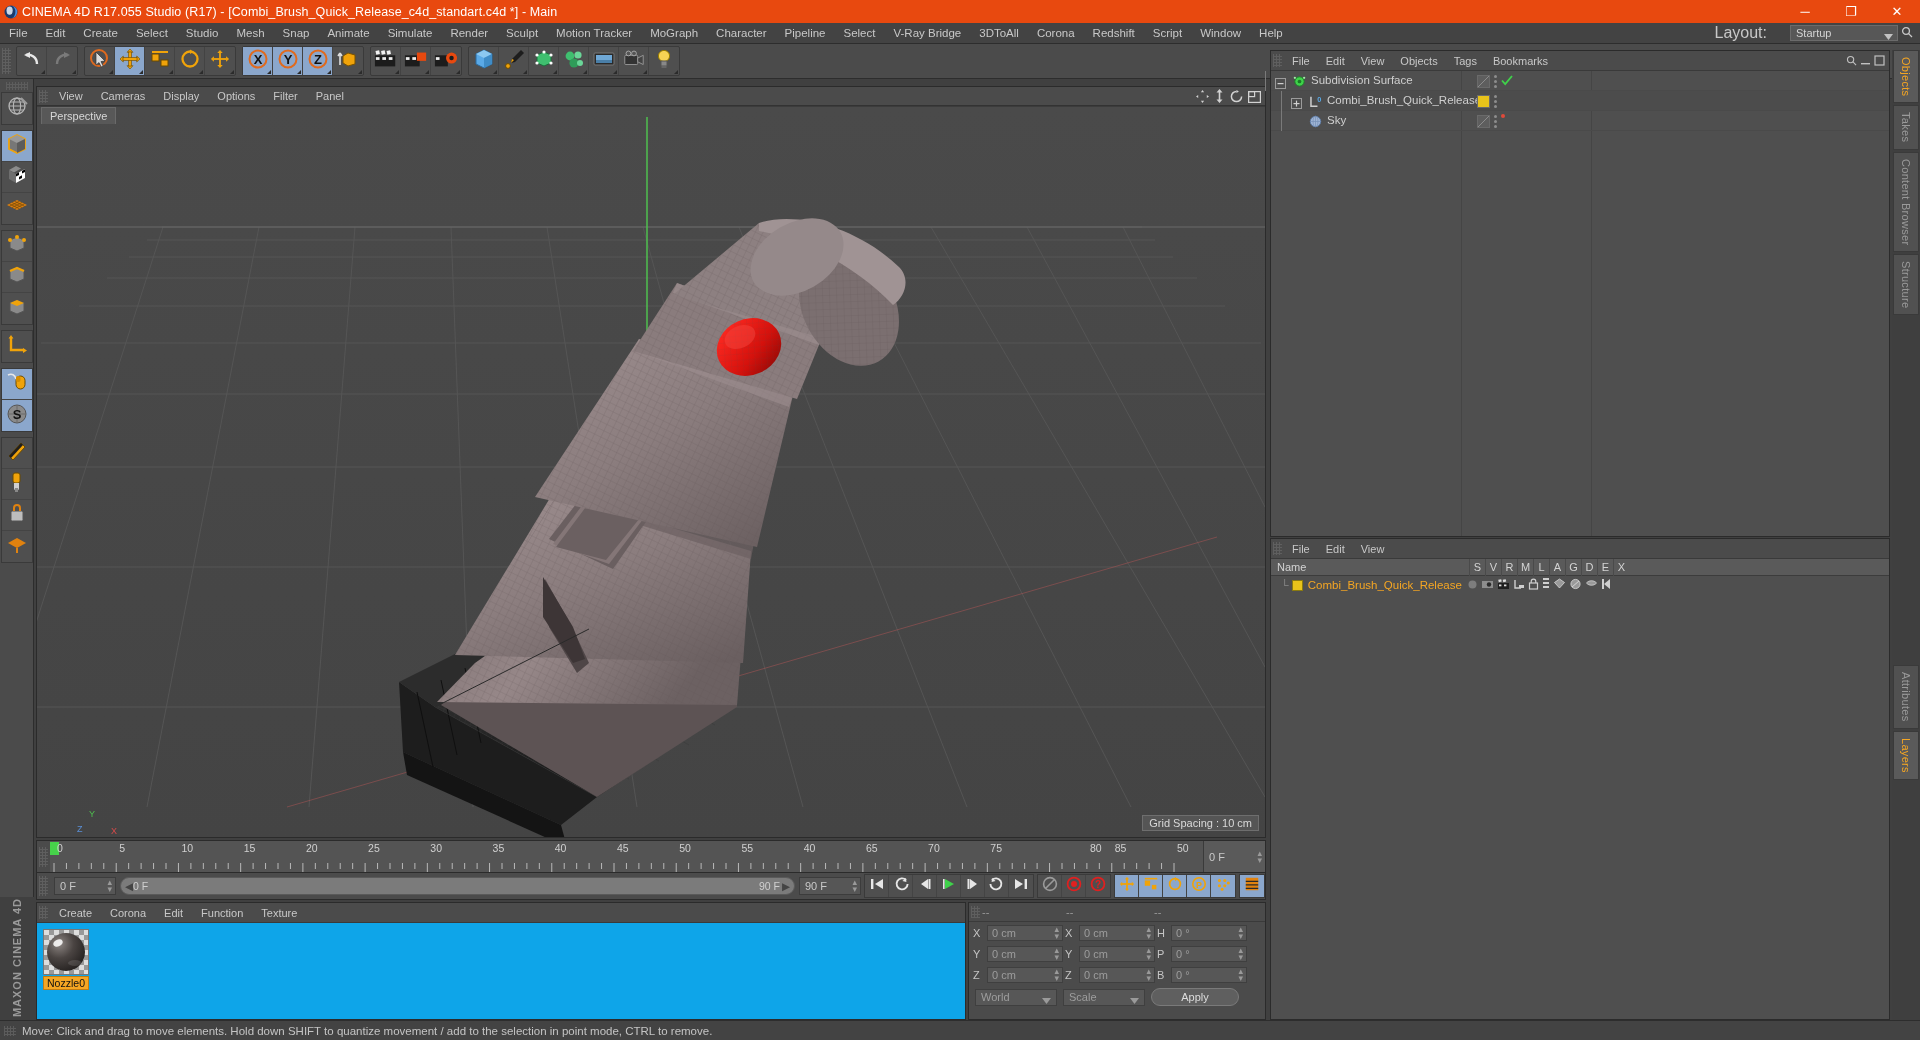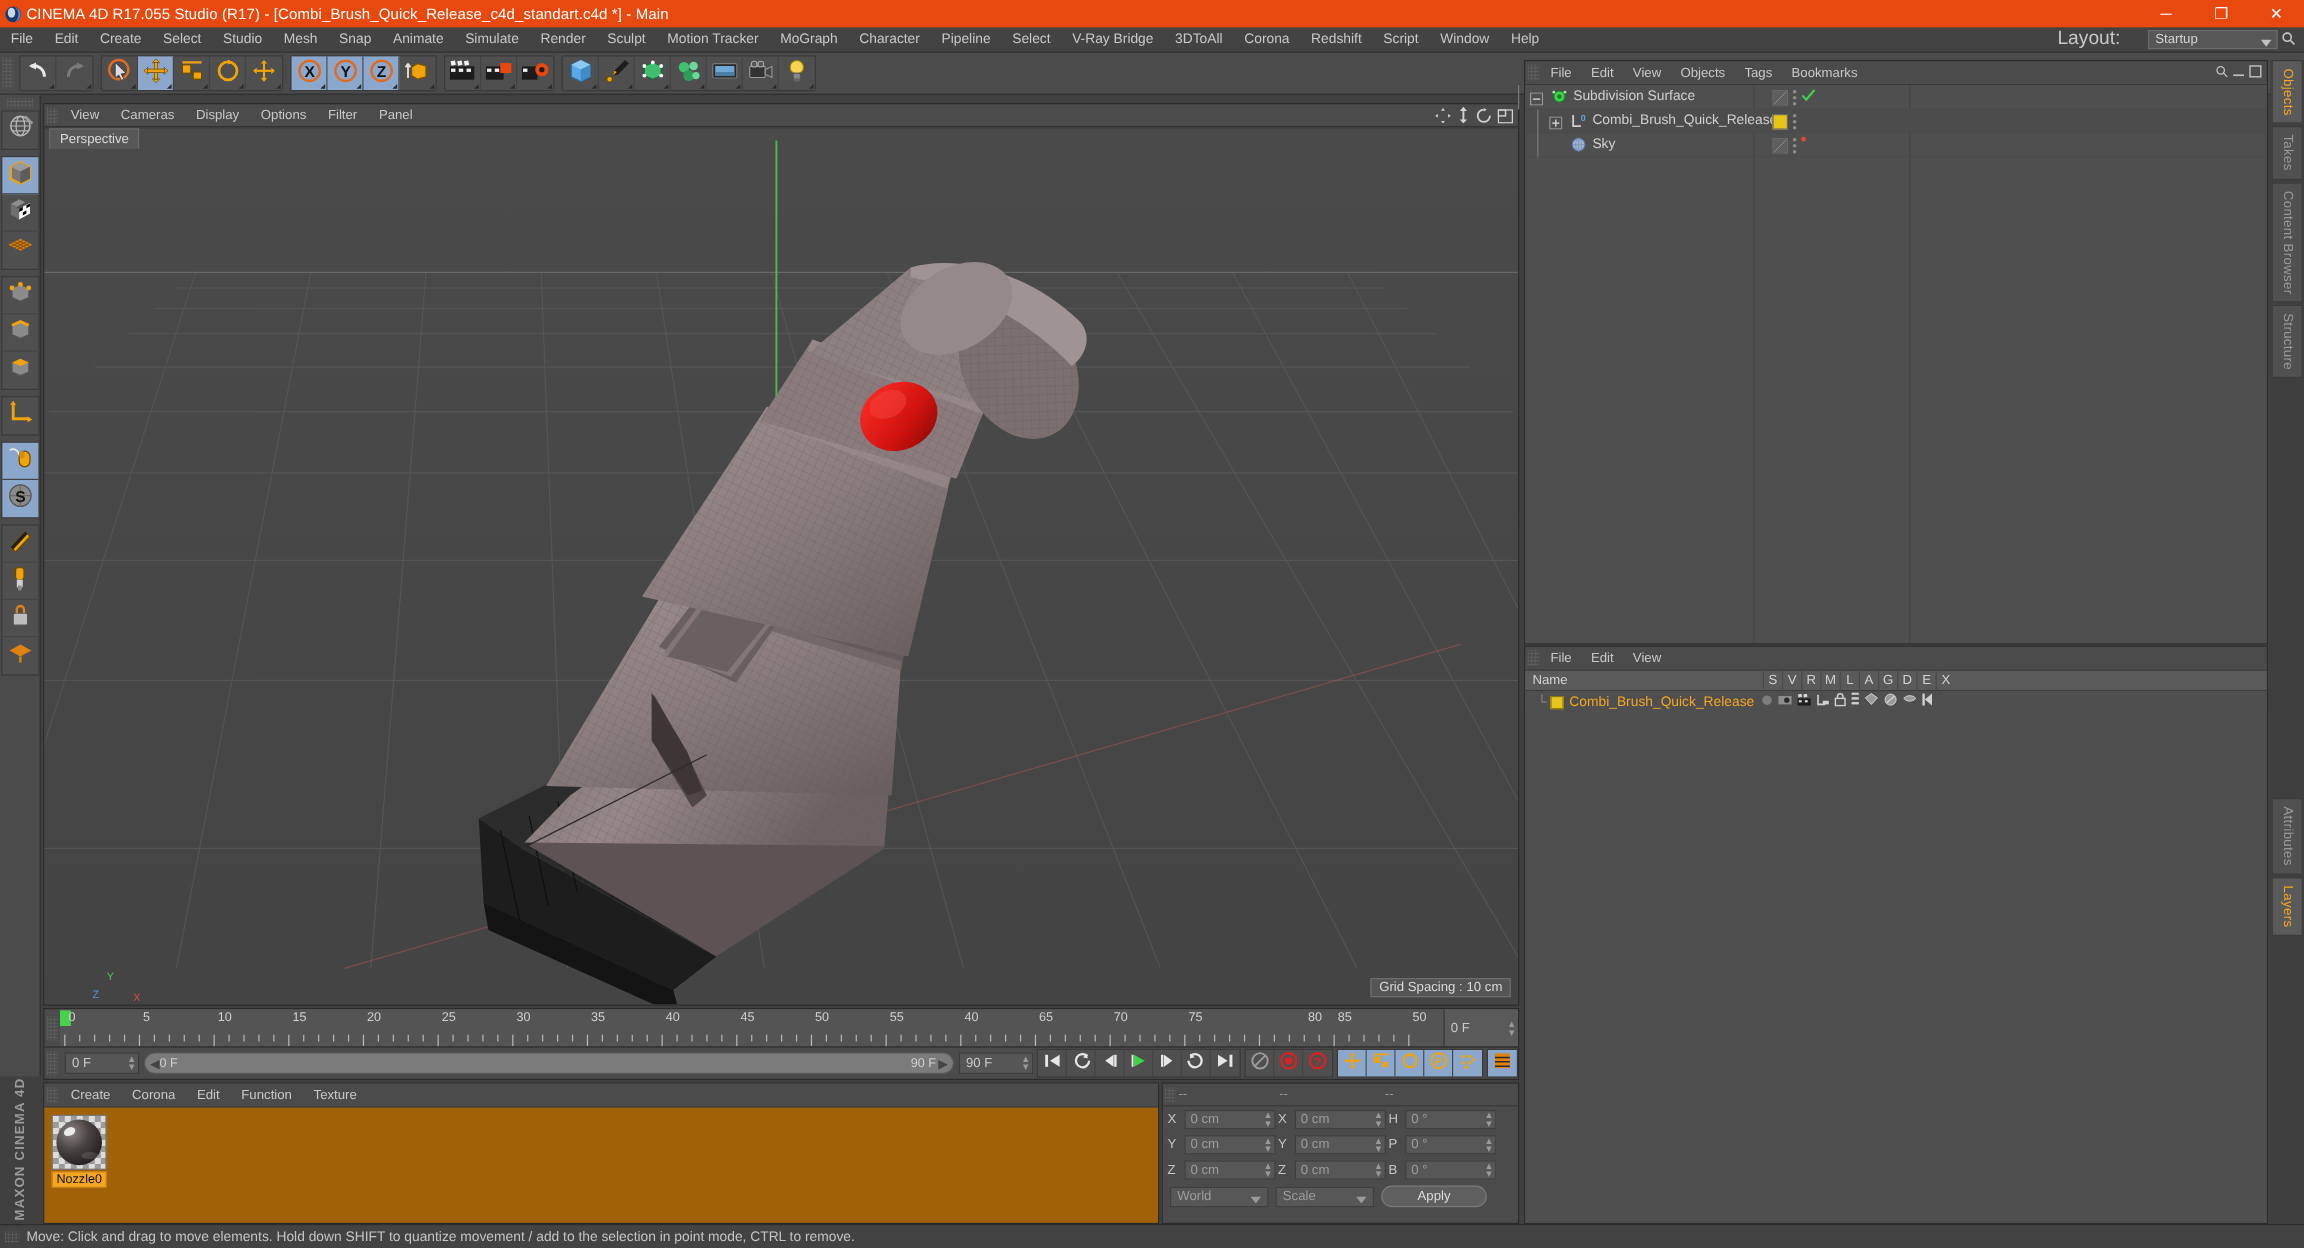--- a/index.html
+++ b/index.html
@@ -150,21 +150,21 @@
   .pbtn.on{background:#8ba7cc;}
 
   
   .matmgr{
     position:absolute; left:36px; top:902px; width:930px; height:118px;
     background:#4b4b4b; border:1px solid #2b2b2b;
   }
   .mm-bar{ height:20px; background:#4b4b4b; display:flex; align-items:center;
            border-bottom:1px solid #3a3a3a;}
   .mm-bar .menuitem{ font-size:11px; padding:0 9px; line-height:20px;}
-  .mm-body{ position:relative; height:96px; background:#a16207; padding:6px;}
+  .mm-body{ position:relative; height:96px; background:#0ea5e9; padding:6px;}
   .mat-chip{ width:46px; }
   .mat-thumb{
     width:46px; height:46px; border:1px solid #777;
     background-image:
       linear-gradient(45deg,#999 25%,transparent 25%,transparent 75%,#999 75%),
       linear-gradient(45deg,#999 25%,#ddd 25%,#ddd 75%,#999 75%);
     background-size:10px 10px; background-position:0 0,5px 5px;
     position:relative; overflow:hidden;
   }
   .mat-name{ background:#f5a623; color:#111; font-size:10.5px; text-align:center;

